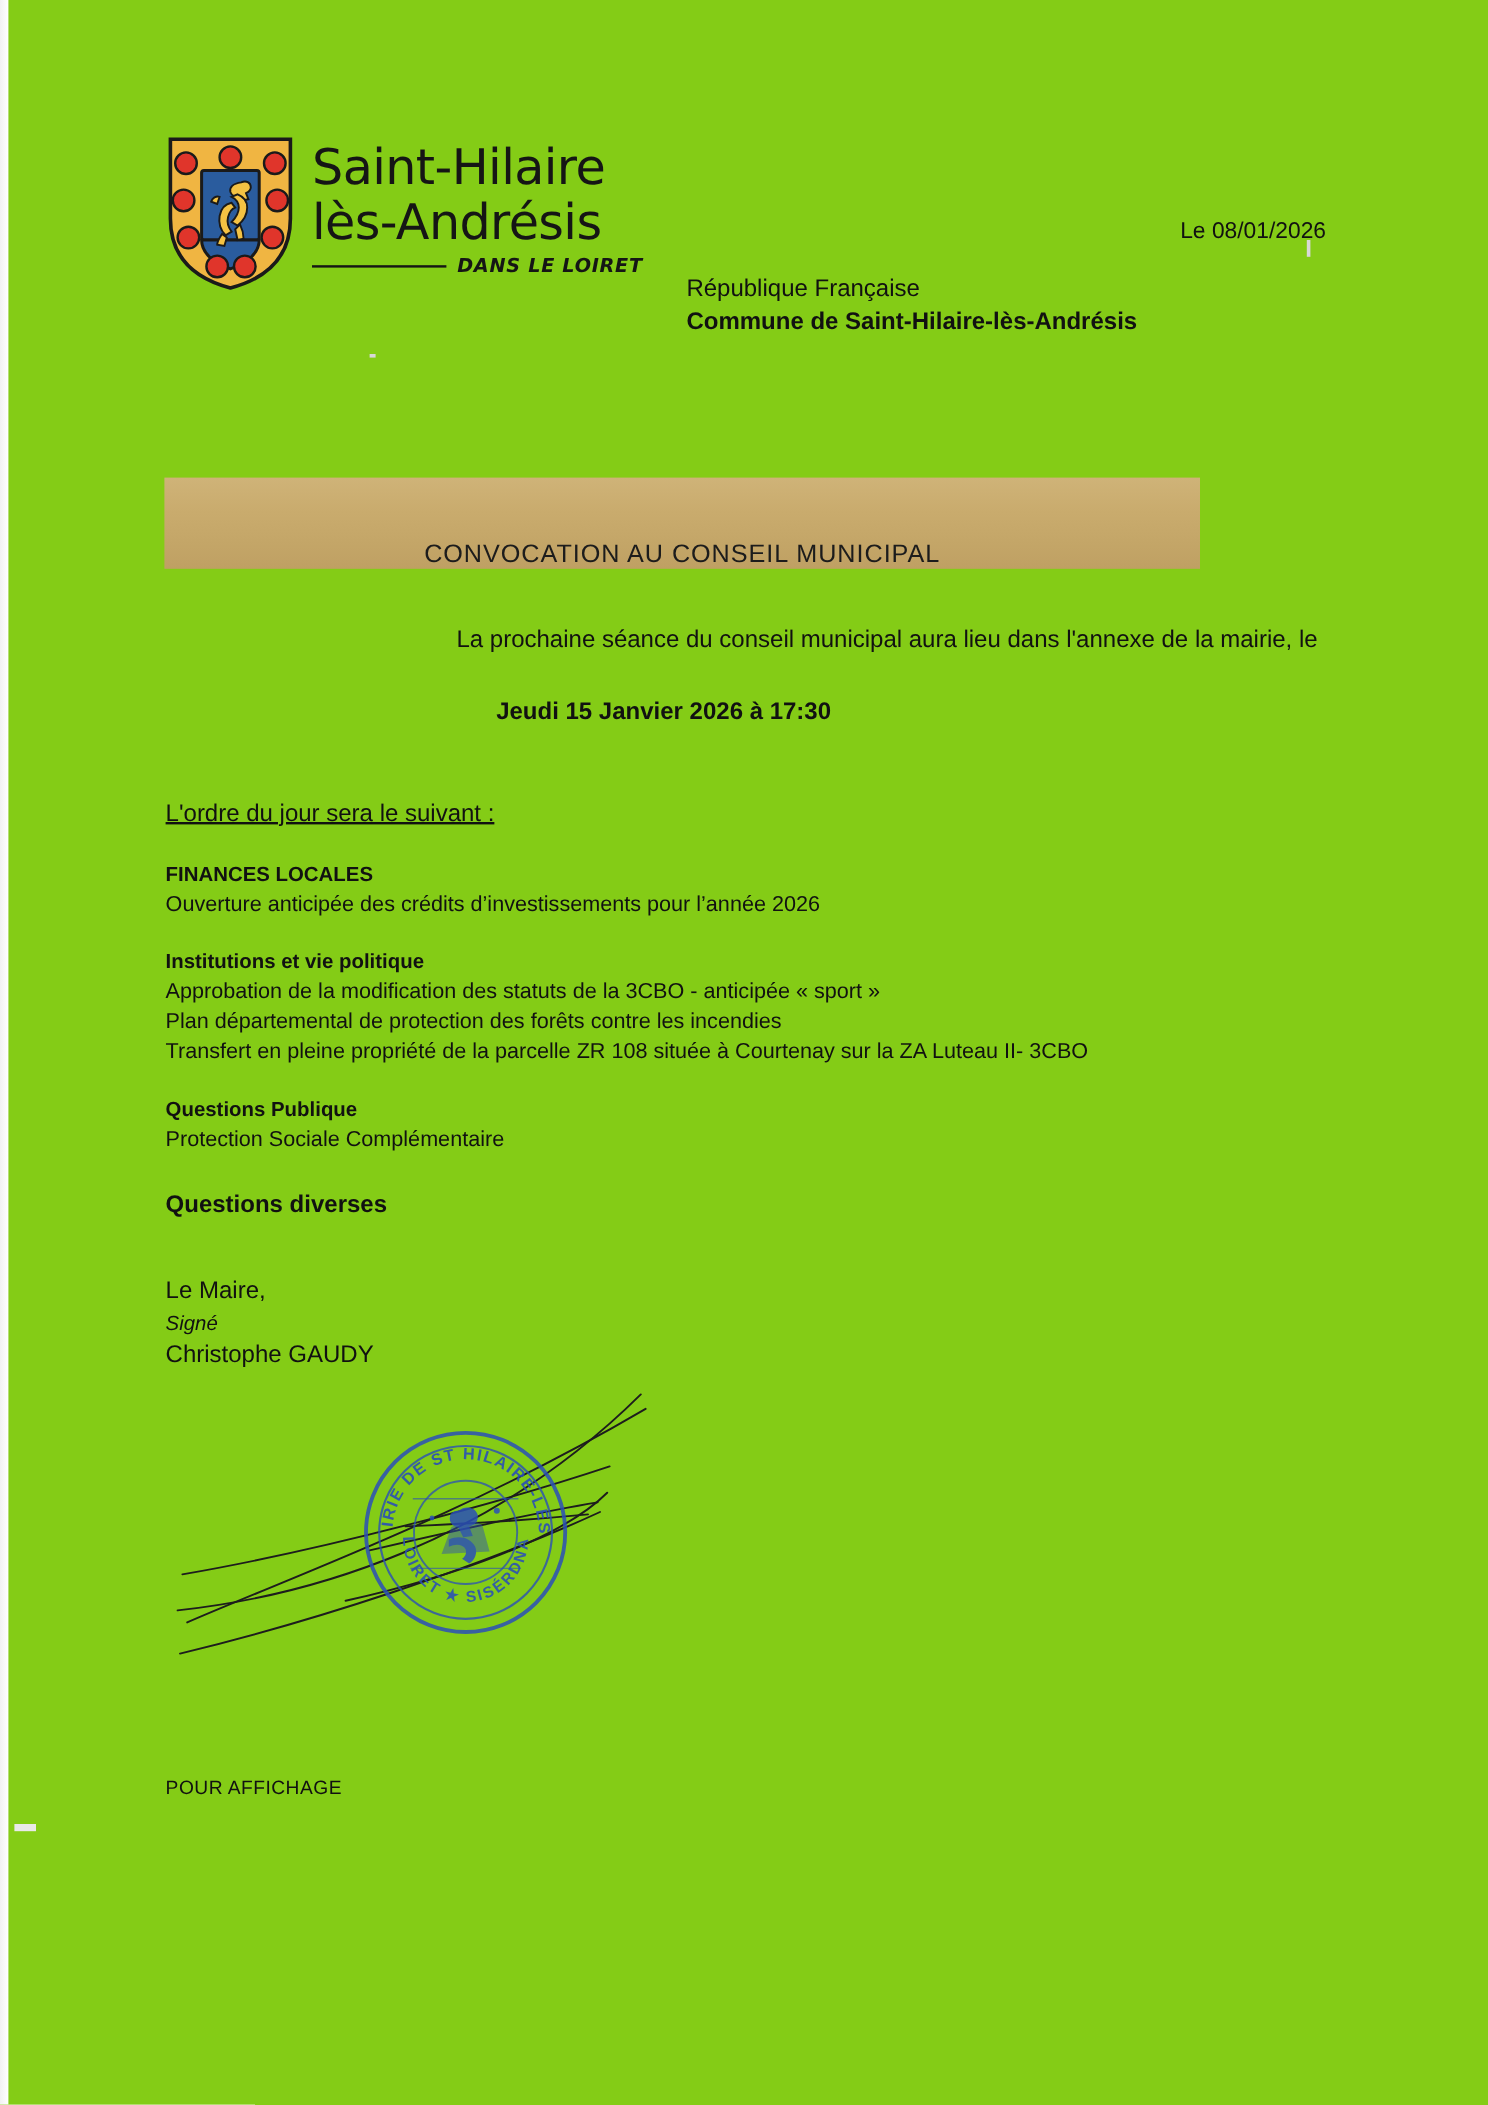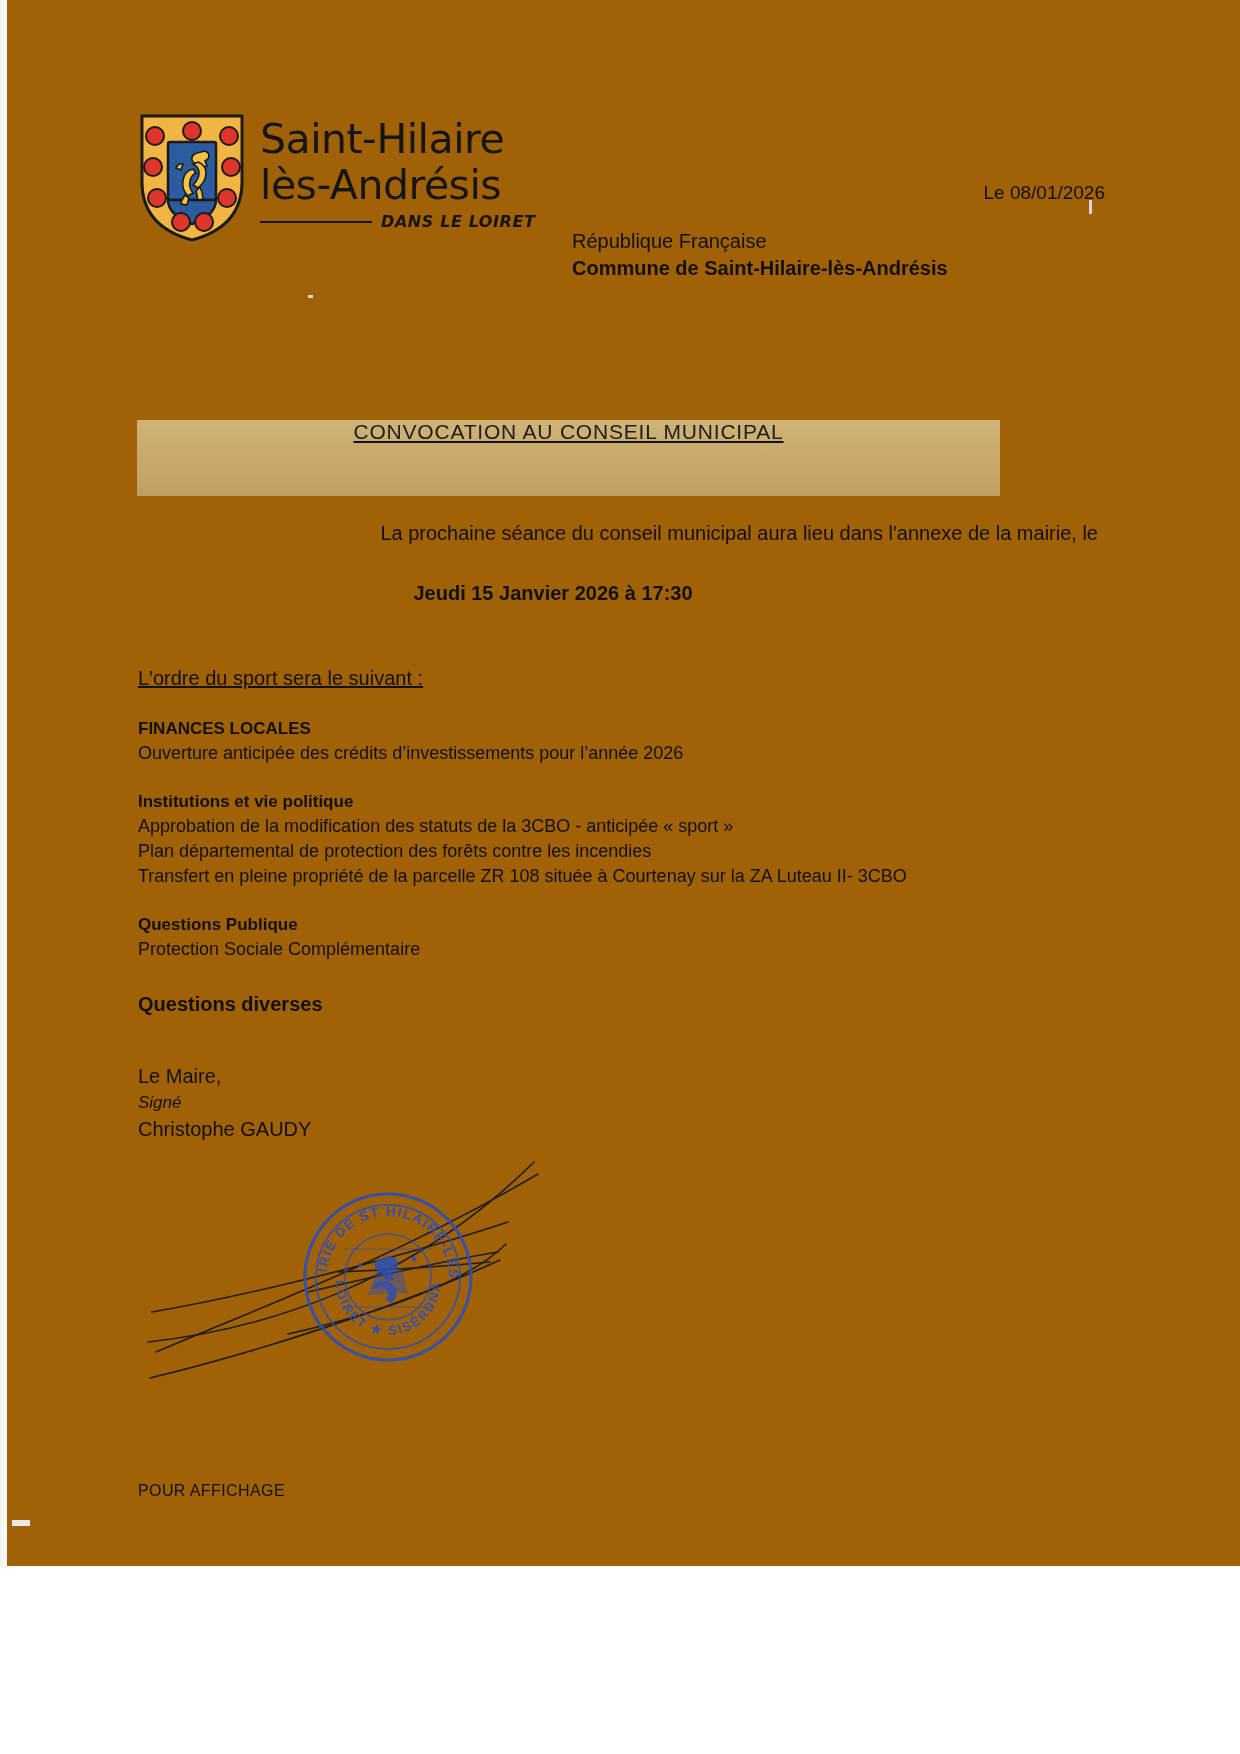--- a/index.html
+++ b/index.html
@@ -8,23 +8,23 @@
     padding: 0;
     background: #ffffff;
   }
   body {
     font-family: "Liberation Sans", sans-serif;
     color: #111111;
   }
   .page {
     position: relative;
     width: 1240px;
-    height: 1566px;
+    height: 1754px;
     margin: 0 auto;
-    background: #a16207;
+    background: #84cc16;
     overflow: hidden;
   }
 
   
   .header {
     position: absolute;
     left: 0;
     top: 0;
     width: 1240px;
     height: 340px;
@@ -94,28 +94,27 @@
     white-space: nowrap;
   }
   .republic-line.bold {
     font-weight: bold;
   }
 
   
   .banner {
     position: absolute;
     left: 137px;
-    top: 420px;
+    top: 398px;
     width: 863px;
     height: 76px;
     background: linear-gradient(180deg, #cfb378 0%, #c9ab6d 38%, #c4a668 70%, #bfa063 100%);
     display: flex;
-    align-items: flex-start;
+    align-items: flex-end;
     justify-content: center;
-    text-decoration: underline;
   }
   .banner-title {
     font-size: 21px;
     letter-spacing: 0.8px;
     color: #1c1c1c;
     white-space: nowrap;
   }
 
   
   .body-wrap {
@@ -269,21 +268,21 @@
   <div class="banner">
     <div class="banner-title">CONVOCATION AU CONSEIL MUNICIPAL</div>
   </div>
 
   <div class="body-wrap">
 
     <p class="intro">La prochaine séance du conseil municipal aura lieu dans l'annexe de la mairie, le</p>
 
     <div class="meeting-when">Jeudi 15 Janvier 2026 à 17:30</div>
 
-    <div class="agenda-heading">L'ordre du sport sera le suivant :</div>
+    <div class="agenda-heading">L'ordre du jour sera le suivant :</div>
 
     <div class="agenda">
 
       <div class="agenda-section">
         <div class="agenda-section-title">FINANCES LOCALES</div>
         <div class="agenda-item">Ouverture anticipée des crédits d’investissements pour l’année 2026</div>
       </div>
 
       <div class="agenda-section">
         <div class="agenda-section-title">Institutions et vie politique</div>

